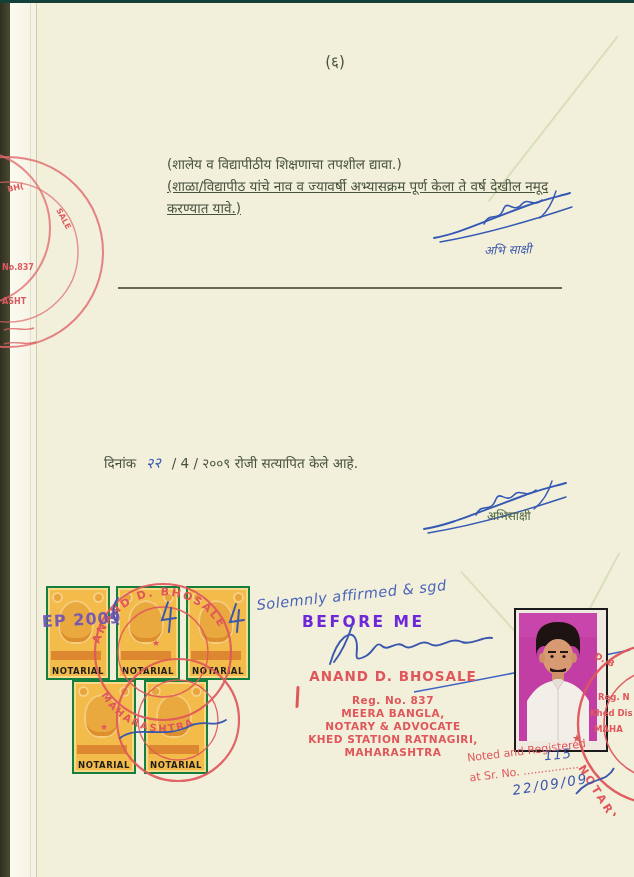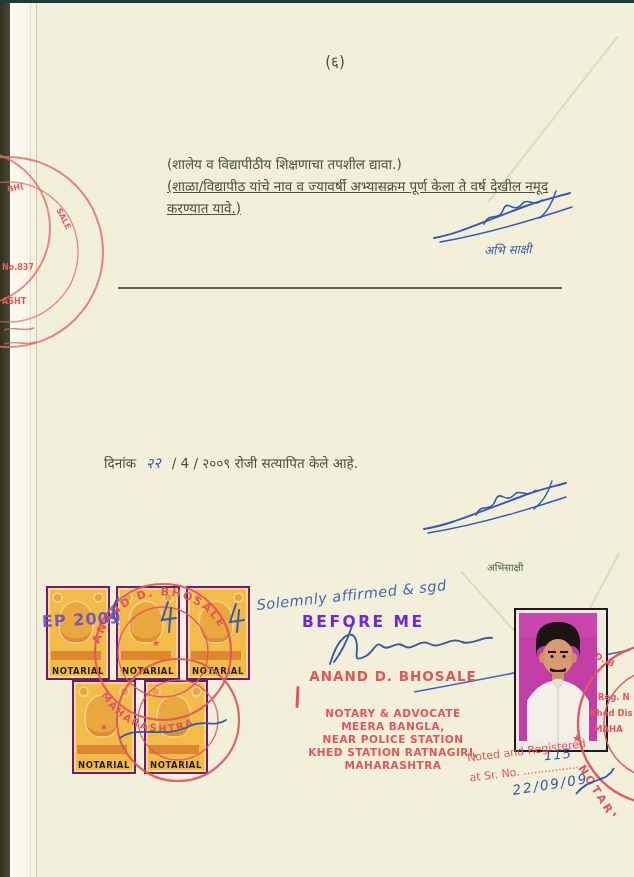--- a/index.html
+++ b/index.html
@@ -19,24 +19,24 @@
   .item-line .num{margin-right:12px;}
   .note1{left:167px;top:139px;margin-top:15px;}
   .note2{left:167px;top:176px;width:404px;line-height:21.5px;text-decoration:underline;}
   .divider{position:absolute;left:118px;top:287px;width:444px;height:1.5px;background:#50503a;opacity:.85;}
   .heading{left:120px;top:306px;width:450px;text-align:center;font-size:17.5px;letter-spacing:1px;}
   .body-par{left:104px;top:345px;width:462px;line-height:22.5px;text-indent:46px;text-align:justify;}
   .date-line{left:104px;top:453px;}
   .hand-blue{color:#3a57ae;font-style:italic;}
   .date-day{font-size:14.5px;margin:0 6px;display:inline-block;transform:rotate(-4deg);}
   .sig-caption1{position:absolute;left:484px;top:241px;font-size:12px;color:#3d58a8;font-style:italic;transform:rotate(-2deg);}
-  .sig-caption2{position:absolute;left:487px;top:560px;font-size:10px;color:#4c673d;}
-
-  
-  .nstamp{position:absolute;width:60px;height:90px;background:#f3bb49;border:2px solid #701a75;box-shadow:inset 0 0 0 2px #f8d98a;}
+  .sig-caption2{position:absolute;left:487px;top:507px;font-size:12px;color:#4c673d;}
+
+  
+  .nstamp{position:absolute;width:60px;height:90px;background:#f3bb49;border:2px solid #15803d;box-shadow:inset 0 0 0 2px #f8d98a;}
   .nstamp .crest{position:absolute;left:10px;top:12px;width:36px;height:44px;background:#eaa93e;border-radius:50% 50% 40% 40%;box-shadow:inset 0 0 0 2px #f6cd7a, inset 0 -6px 0 #dd8f2e;}
   .nstamp .dotL,.nstamp .dotR{position:absolute;top:4px;width:11px;height:11px;border-radius:50%;background:#e8a53c;box-shadow:inset 0 0 0 2px #f7d184;}
   .nstamp .dotL{left:4px;}.nstamp .dotR{right:4px;}
   .nstamp .band{position:absolute;left:3px;bottom:18px;width:50px;height:9px;background:#dd8830;}
   .nstamp .lbl{position:absolute;left:0;bottom:2px;width:100%;text-align:center;font-size:8.5px;font-weight:bold;color:#1d1d1d;letter-spacing:.5px;}
   .purple-stamp{position:absolute;left:42px;top:610px;font-size:16px;font-weight:bold;color:#6f52b8;letter-spacing:1px;transform:rotate(-3deg);opacity:.92;}
 
   
   .hand-note{position:absolute;left:256px;top:584px;width:250px;font-size:14.5px;color:#4a66b8;font-style:italic;transform:rotate(-6deg);letter-spacing:.5px;}
   .before-me{position:absolute;left:302px;top:613px;font-size:15.5px;font-weight:bold;color:#6d28d9;letter-spacing:2.5px;}
@@ -190,24 +190,24 @@
       <path d="M30,8 C26,20 20,34 12,44"></path>
     </g>
   </svg>
 
   <svg style="position:absolute;left:410px;top:638px;" width="224" height="60" viewBox="0 0 224 60">
     <path d="M4,54 C70,42 150,26 220,12" stroke="#3f63c0" stroke-width="1.6" fill="none"></path>
   </svg>
 
   <div class="red-blk notary-name">ANAND D. BHOSALE</div>
   <div class="red-tick"></div>
+  <div class="red-blk reg-no">Reg. No. 837</div>
   <div class="red-blk addr">
+    <span style="display:block">MEERA BANGLA,</span>
     <span style="display:block">NOTARY &amp; ADVOCATE</span>
-    <span style="display:block">MEERA BANGLA,</span>
-    <span style="display:block">NEAR POLICE STATION</span>
     <span style="display:block">KHED STATION RATNAGIRI,</span>
     <span style="display:block">MAHARASHTRA</span>
   </div>
 
   <div class="photo">
     <svg width="78" height="128" viewBox="0 0 78 128">
       <rect width="78" height="128" fill="#c23da4"></rect>
       <rect width="78" height="24" fill="#cb4bb0" opacity=".6"></rect>
       <path d="M17,32 Q16,9 39,9 Q62,9 61,32 L61,45 Q61,35 54,33 L24,33 Q17,35 17,45 Z" fill="#1d1312"></path>
       <ellipse cx="39" cy="44" rx="15.5" ry="18" fill="#d89a72"></ellipse>

